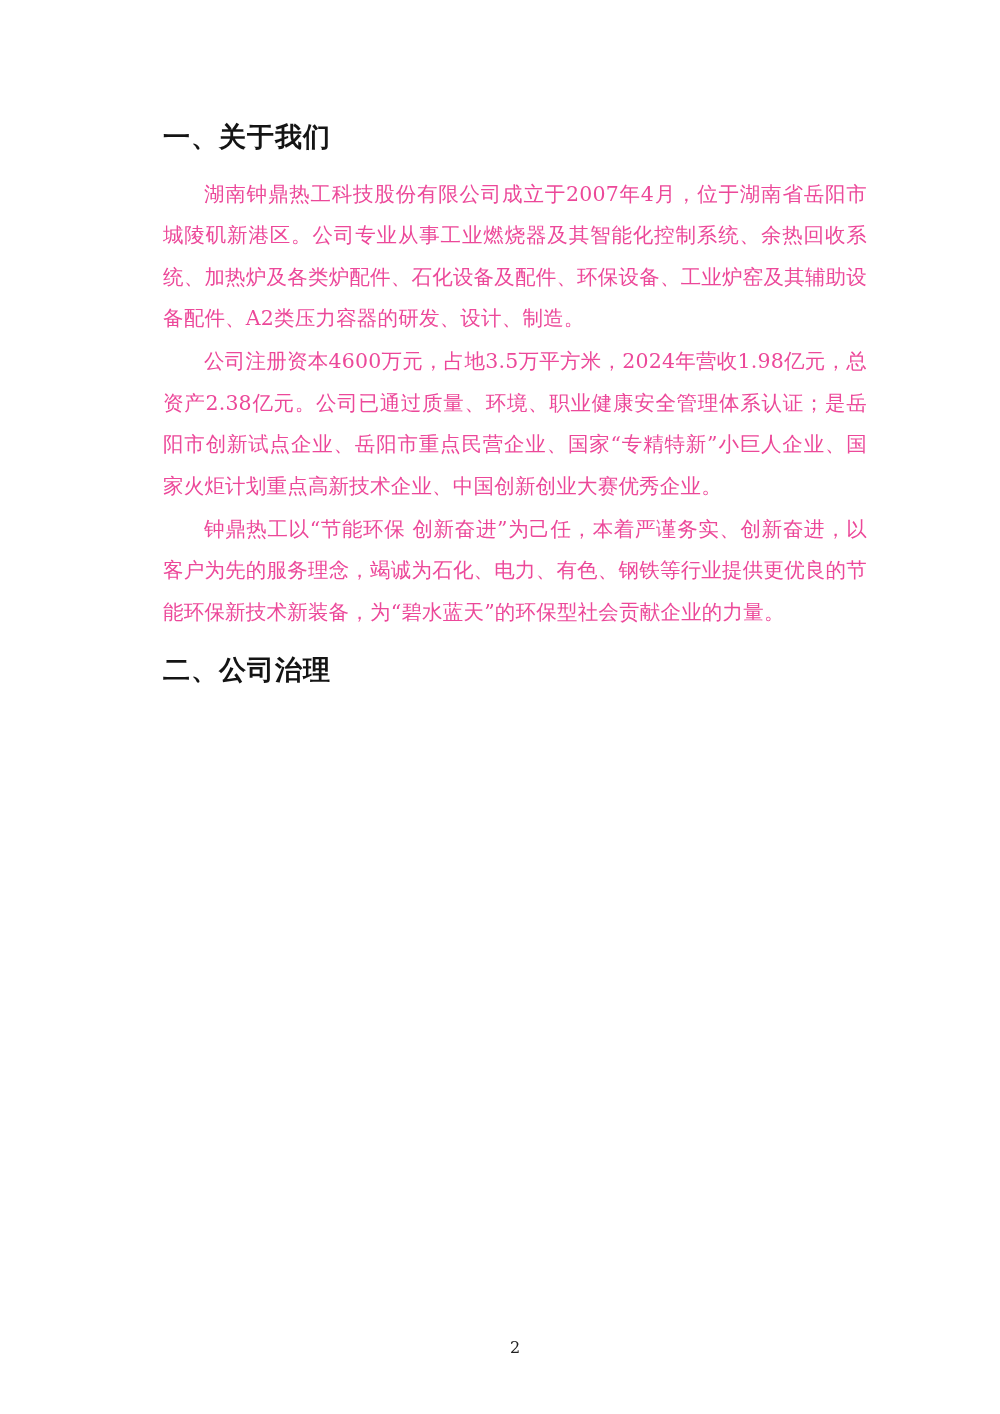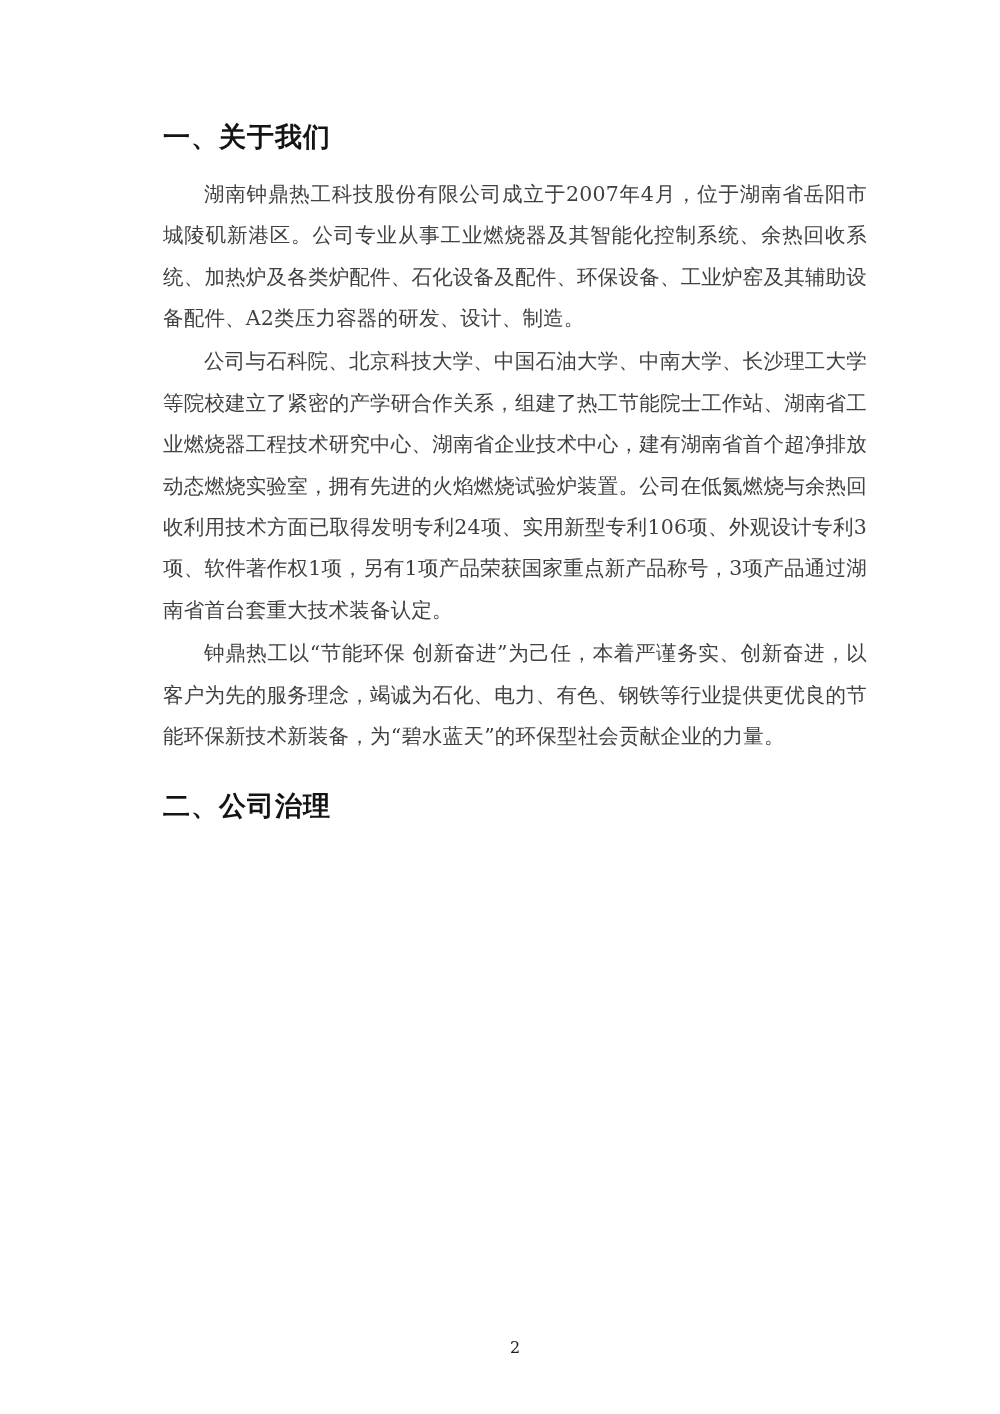--- a/index.html
+++ b/index.html
@@ -29,31 +29,31 @@
   h2.section-heading {
     font-family: "DejaVu Sans", "Liberation Sans", sans-serif;
     font-size: 27px;
     font-weight: bold;
     letter-spacing: 1px;
     margin: 0 0 18px 0;
     line-height: 1.4;
     color: #141414;
   }
   h2.section-heading.second {
-    margin-top: 30px;
+    margin-top: 18px;
     margin-bottom: 14px;
   }
   p.para {
     font-size: 20.5px;
     line-height: 2.02;
     margin: 0 0 2px 0;
     text-align: justify;
     text-justify: inter-ideograph;
     text-indent: 2em;
-    color: #404040;
+    color: #ec4899;
     letter-spacing: 0.2px;
   }
   .page-number {
     position: absolute;
     left: 0;
     right: 0;
     top: 1338px;
     text-align: center;
     font-family: "DejaVu Serif", "Liberation Serif", serif;
     font-size: 16px;
@@ -62,21 +62,21 @@
 </style>
 </head>
 <body>
 
 <div class="page">
   <div class="doc-body">
 
     <h2 class="section-heading">一、关于我们</h2>
 
     <p class="para">湖南钟鼎热工科技股份有限公司成立于2007年4月，位于湖南省岳阳市城陵矶新港区。公司专业从事工业燃烧器及其智能化控制系统、余热回收系统、加热炉及各类炉配件、石化设备及配件、环保设备、工业炉窑及其辅助设备配件、A2类压力容器的研发、设计、制造。</p>
-    <p class="para">公司与石科院、北京科技大学、中国石油大学、中南大学、长沙理工大学等院校建立了紧密的产学研合作关系，组建了热工节能院士工作站、湖南省工业燃烧器工程技术研究中心、湖南省企业技术中心，建有湖南省首个超净排放动态燃烧实验室，拥有先进的火焰燃烧试验炉装置。公司在低氮燃烧与余热回收利用技术方面已取得发明专利24项、实用新型专利106项、外观设计专利3项、软件著作权1项，另有1项产品荣获国家重点新产品称号，3项产品通过湖南省首台套重大技术装备认定。</p>
+    <p class="para">公司注册资本4600万元，占地3.5万平方米，2024年营收1.98亿元，总资产2.38亿元。公司已通过质量、环境、职业健康安全管理体系认证；是岳阳市创新试点企业、岳阳市重点民营企业、国家“专精特新”小巨人企业、国家火炬计划重点高新技术企业、中国创新创业大赛优秀企业。</p>
     <p class="para">钟鼎热工以“节能环保 创新奋进”为己任，本着严谨务实、创新奋进，以客户为先的服务理念，竭诚为石化、电力、有色、钢铁等行业提供更优良的节能环保新技术新装备，为“碧水蓝天”的环保型社会贡献企业的力量。</p>
 
     <h2 class="section-heading second">二、公司治理</h2>
 
 
   </div>
 
   <div class="page-number">2</div>
 </div>
 

